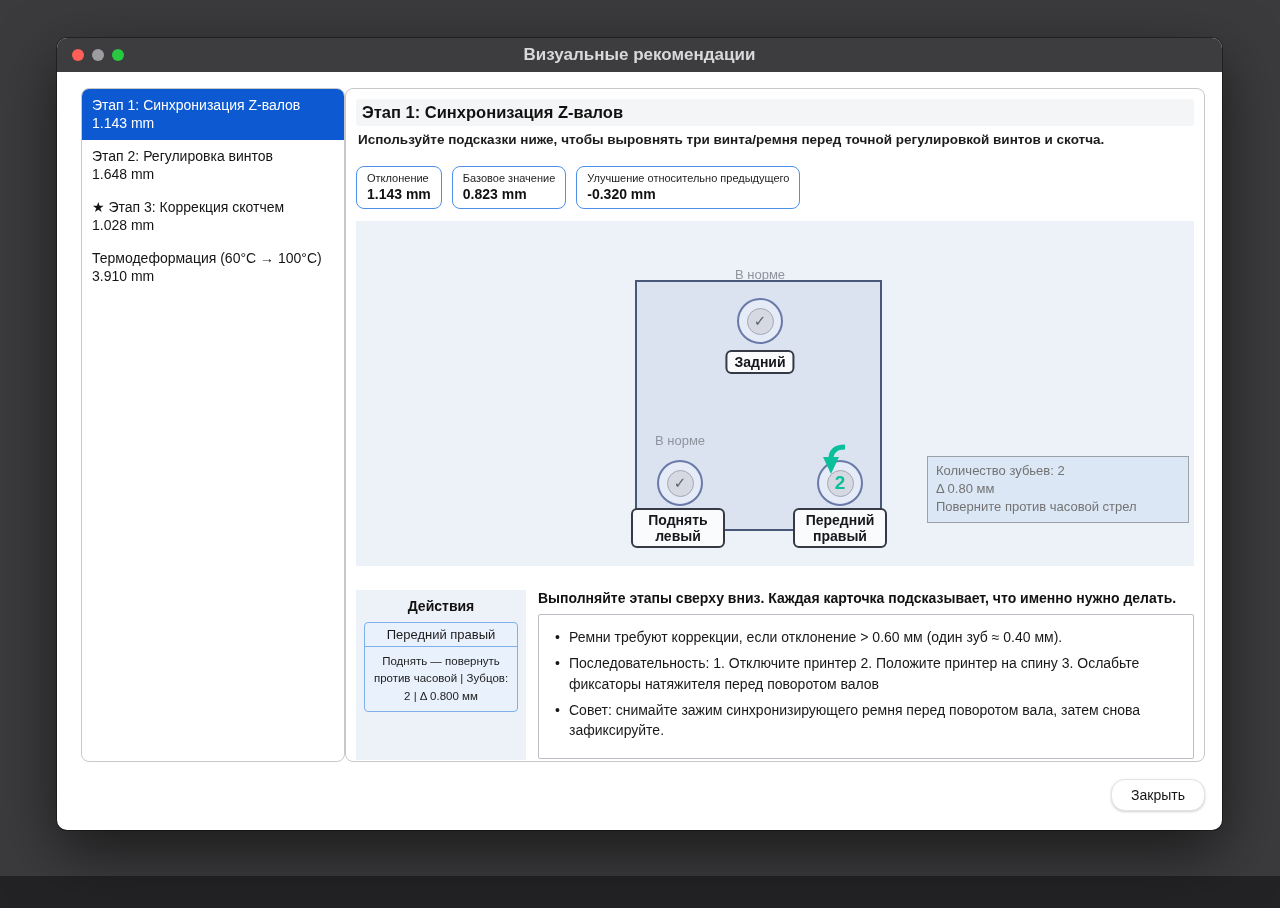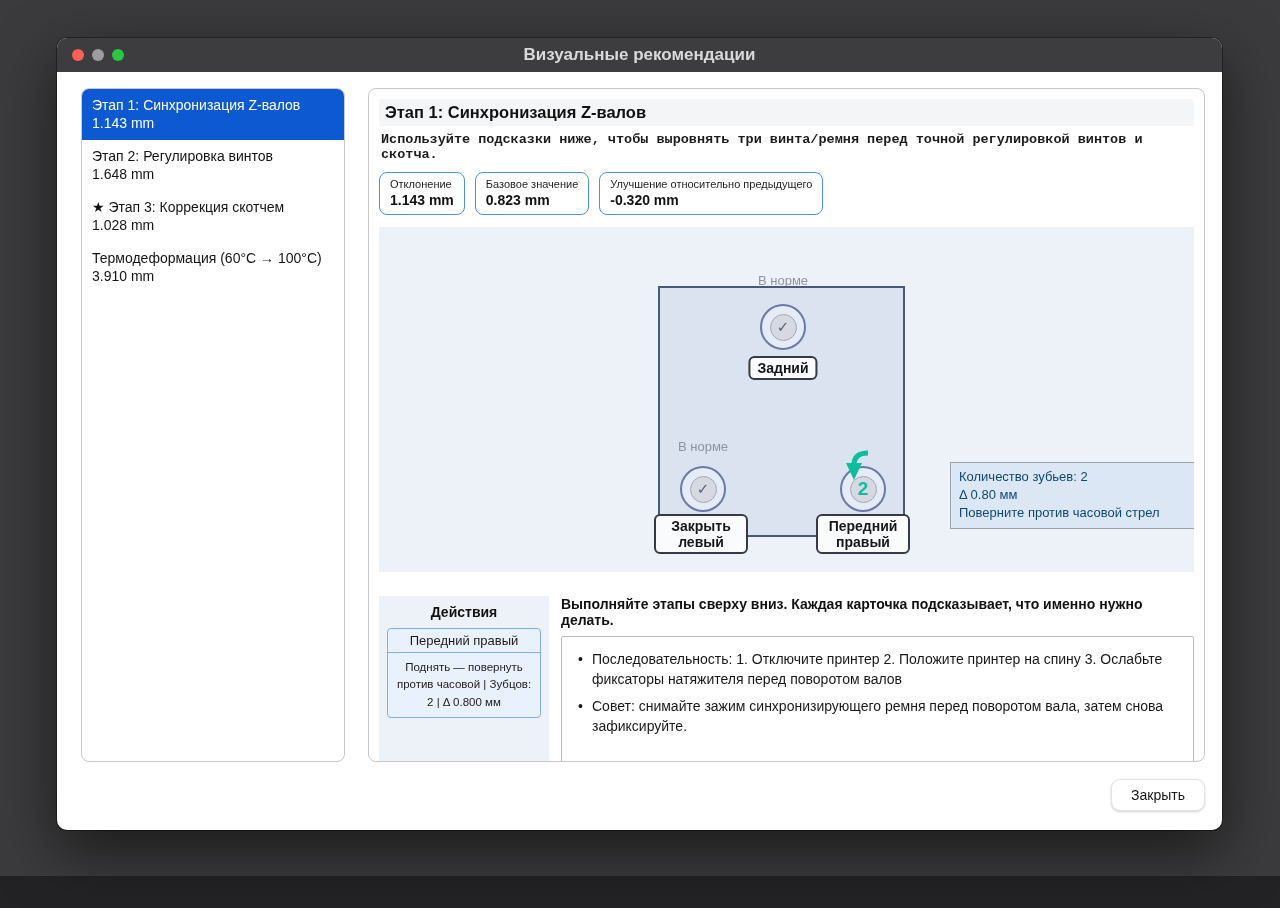--- a/index.html
+++ b/index.html
@@ -21,41 +21,41 @@
   .traffic { display:flex; gap:8px; padding-left:15px; }
   .tl { width:12px; height:12px; border-radius:50%; }
   .tl.red { background:#ff5f57; }
   .tl.gray { background:#9d9da1; }
   .tl.green { background:#28c840; }
   .titlebar-title {
     position:absolute; left:0; right:0; text-align:center;
     color:#d9d9dc; font-size:17px; font-weight:700;
   }
   .content {
-    display:flex; gap:23px; padding:16px 17px 2px 24px; height:544px;
+    display:flex; padding:16px 17px 2px 24px; height:544px;
   }
   
   .sidebar {
     width:264px; height:674px; background:#fff;
     border:1px solid #c8c8c8; border-radius:8px; overflow:hidden; flex:none;
   }
   .side-item { padding:7px 10px; font-size:14px; line-height:1.32; color:#141414; cursor:default; }
   .side-item.selected { background:#0d59d2; color:#ffffff; }
   .side-item .t { display:block; }
   .side-item .v { display:block; }
   
   .main {
     flex:1; height:674px; background:#fff; border:1px solid #c8c8c8;
     border-radius:8px; padding:10px; overflow:hidden;
   }
   .main-title {
     font-size:16.5px; font-weight:700; color:#111;
     background:#f4f5f6; padding:4px 6px; border-radius:3px; margin-bottom:6px;
   }
-  .main-sub { font-size:13.5px; font-weight:700; color:#1c1c1c; margin:2px 2px 10px 2px;font-family:Liberation Mono, monospace; }
+  .main-sub { font-size:13.5px; font-weight:700; color:#1c1c1c; margin:2px 2px 19px 2px; }
   .metrics { display:flex; gap:10px; margin-bottom:12px; }
   .metric {
     border:1.5px solid #4d90e8; border-radius:8px; background:#fff;
     padding:5px 10px 6px 10px; min-width:80px;
   }
   .metric .lbl { font-size:11px; color:#1e1e1e; margin-bottom:2px; }
   .metric .val { font-size:14px; font-weight:700; color:#111; }
   
   .diagram {
     position:relative; height:345px; background:#edf1f8; overflow:hidden; margin-bottom:24px;
@@ -88,21 +88,21 @@
     background:#fafbfd; border:2px solid #353a44; border-radius:6px;
     padding:2px 7px; font-weight:700; font-size:14px; color:#15171b;
     text-align:center; line-height:1.15; z-index:3;
   }
   .label-rear { left:404px; top:129px; white-space:nowrap; }
   .label-fl { left:322px; top:287px; width:94px; }
   .label-fr { left:484px; top:287px; width:94px; }
   .tooltip {
     position:absolute; left:571px; top:235px; width:262px;
     background:#dce7f5; border:1px solid #9aa1a9; padding:5px 8px;
-    font-size:13px; line-height:1.4; color:#0c4a6e; z-index:5;
+    font-size:13px; line-height:1.4; color:#737373; z-index:5;
   }
   .tooltip div { white-space:nowrap; overflow:hidden; }
   
   .bottom { display:flex; gap:12px; }
   .actions-col {
     width:170px; flex:none; background:#edf1f8; padding:6px 8px; height:170px;text-align:center;
   }
   .actions-heading { font-size:14px; font-weight:700; color:#111; margin:2px 0 8px 0; }
   .action-card {
     background:#e9f1fc; border:1px solid #7fb0e8; border-radius:4px; overflow:hidden;
@@ -119,21 +119,21 @@
   }
   .instr-box ul { list-style:none; }
   .instr-box li {
     font-size:14px; font-weight:500; color:#181818; line-height:1.45;
     margin-bottom:6px; padding-left:16px; position:relative;
   }
   .instr-box li::before { content:"•"; position:absolute; left:2px; }
   
   .close-btn {
     position:absolute; right:17px; bottom:19px;
-    background:#ffffff; border:1px solid #e3e3e5; border-radius:9px;
+    background:#ffffff; border:1px solid #e3e3e5; border-radius:14px;
     padding:7px 19px; font-size:14px; color:#161616;
     font-family:"Liberation Sans","DejaVu Sans",sans-serif;
     box-shadow:0 1px 2.5px rgba(0,0,0,.18); cursor:pointer;
   }
 </style>
 </head>
 <body>
 
 <div class="window">
 
@@ -196,21 +196,21 @@
           </div>
         </div>
         <div class="bed-label label-rear">Задний</div>
 
         <div class="status-text status-left">В норме</div>
         <div class="screw screw-fl">
           <div class="screw-inner">
             <span class="check"></span>
           </div>
         </div>
-        <div class="bed-label label-fl">Закрыть левый</div>
+        <div class="bed-label label-fl">Поднять левый</div>
 
         <div class="screw screw-fr">
           <div class="screw-inner">
             <span class="badge-num">2</span>
           </div>
         </div>
         <div class="rotate-arrow">
           <svg width="30" height="34" viewBox="0 0 30 34">
             <path d="M26 4 Q 12 4 12 16" fill="none" stroke="#0abf9c" stroke-width="5"></path>
             <polygon points="4,14 20,14 12,31" fill="#0abf9c"></polygon>
@@ -230,20 +230,21 @@
           <div class="actions-heading">Действия</div>
           <div class="action-card">
             <div class="hd">Передний правый</div>
             <div class="bd">Поднять — повернуть против часовой | Зубцов: 2 | Δ 0.800 мм</div>
           </div>
         </div>
         <div class="instr-col">
           <div class="instr-lead">Выполняйте этапы сверху вниз. Каждая карточка подсказывает, что именно нужно делать.</div>
           <div class="instr-box">
             <ul>
+              <li>Ремни требуют коррекции, если отклонение &gt; 0.60 мм (один зуб ≈ 0.40 мм).</li>
               <li>Последовательность: 1. Отключите принтер 2. Положите принтер на спину 3. Ослабьте фиксаторы натяжителя перед поворотом валов</li>
               <li>Совет: снимайте зажим синхронизирующего ремня перед поворотом вала, затем снова зафиксируйте.</li>
             </ul>
           </div>
         </div>
       </div>
     </div>
 
   </div>
 

